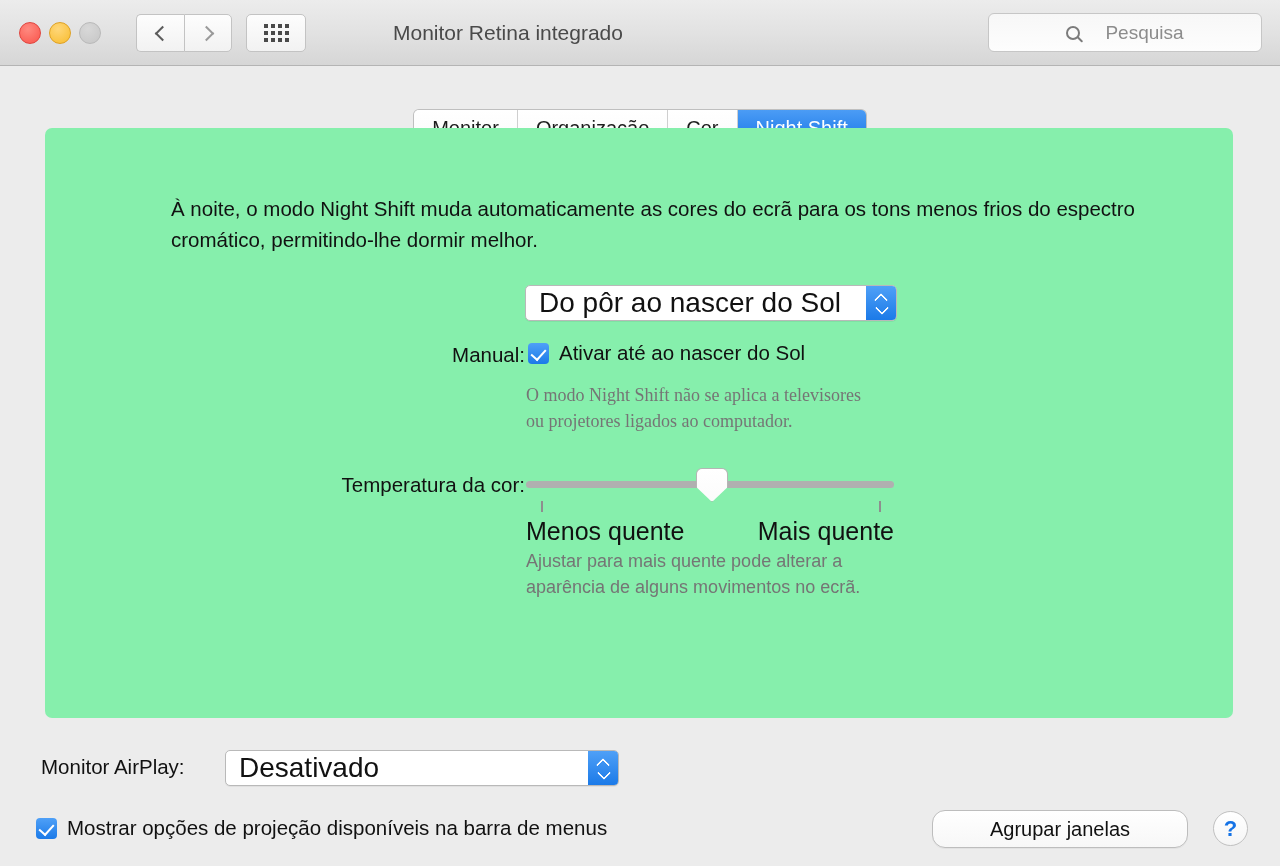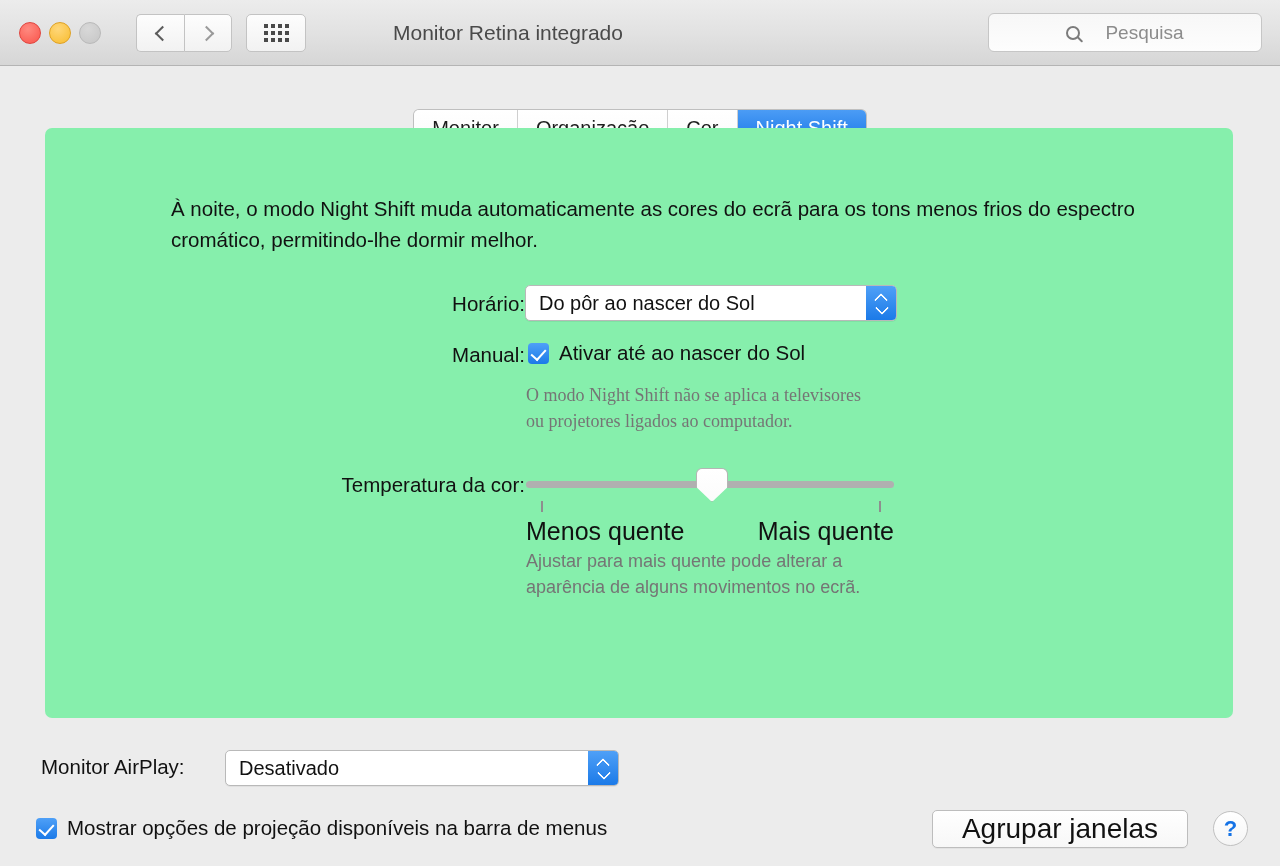--- a/index.html
+++ b/index.html
@@ -93,21 +93,21 @@
     position: absolute; text-align: right; font-size: 20.5px; color: #111;
   }
 
   
   .popup {
     position: absolute; height: 36px;
     background: #ffffff; border: 1px solid #b9b9b9; border-radius: 5px;
     box-shadow: 0 1px 0 rgba(0,0,0,.05);
     display: flex; align-items: center;
   }
-  .popup .pvalue { flex: 1; padding-left: 13px; font-size: 20px; color: #111; white-space: nowrap; overflow: hidden; }
+  .popup .pvalue { flex: 1; padding-left: 13px; font-size: 28px; color: #111; white-space: nowrap; overflow: hidden; }
   .popup .stepper {
     width: 30px; height: 34px; margin: 0 0 0 0;
     background: linear-gradient(to bottom, #4fa0f7, #1b7ae8);
     border-radius: 0 4px 4px 0;
     display: flex; flex-direction: column; align-items: center; justify-content: center; gap: 4px;
   }
   .arrw { width: 11px; height: 7px; position: relative; }
   .arrw::before {
     content: ""; position: absolute; left: 0; top: 1px;
     width: 8px; height: 8px; border-left: 2.2px solid #fff; border-top: 2.2px solid #fff;
@@ -151,23 +151,23 @@
 
   
   .airplay-label { position: absolute; left: 41px; top: 755px; font-size: 20.5px; color: #111; }
   .airplay-popup { left: 225px; top: 750px; width: 394px; }
 
   .bottom-check { left: 36px; top: 816px; }
 
   .btn {
     position: absolute; height: 38px; padding: 0 20px;
     background: linear-gradient(to bottom, #ffffff, #f7f7f7);
-    border: 1px solid #bdbdbd; border-radius: 5px;
-    display: flex; align-items: center; justify-content: center;
-    font-size: 28px; color: #111;
+    border: 1px solid #bdbdbd; border-radius: 13px;
+    display: flex; align-items: center; justify-content: center;
+    font-size: 20px; color: #111;
     box-shadow: 0 1px 0 rgba(0,0,0,.04);
   }
   .btn-group { left: 932px; top: 810px; width: 256px; }
 
   .helpbtn {
     position: absolute; left: 1213px; top: 811px; width: 35px; height: 35px;
     border-radius: 50%; border: 1px solid #c0c0c0;
     background: linear-gradient(to bottom, #ffffff, #f5f5f5);
     display: flex; align-items: center; justify-content: center;
     font-size: 22px; color: #1573e6; font-weight: 700;
@@ -224,21 +224,20 @@
     <div class="tab">Organização</div>
     <div class="tab">Cor</div>
     <div class="tab active">Night Shift</div>
   </div>
 </div>
 
 <div class="panel">
 
   <div class="desc">À noite, o modo Night Shift muda automaticamente as cores do ecrã para os tons menos frios do espectro cromático, permitindo-lhe dormir melhor.</div>
 
-  <div class="row-label" style="left:280px; top:164px; width:200px;">Horário:</div>
   <div class="popup" style="left:480px; top:157px; width:372px;">
     <span class="pvalue">Do pôr ao nascer do Sol</span>
     <span class="stepper">
       <span class="arrw up"></span>
       <span class="arrw dn"></span>
     </span>
   </div>
 
   <div class="row-label" style="left:280px; top:215px; width:200px;">Manual:</div>
   <div class="cbox-row" style="left:483px; top:213px;">

